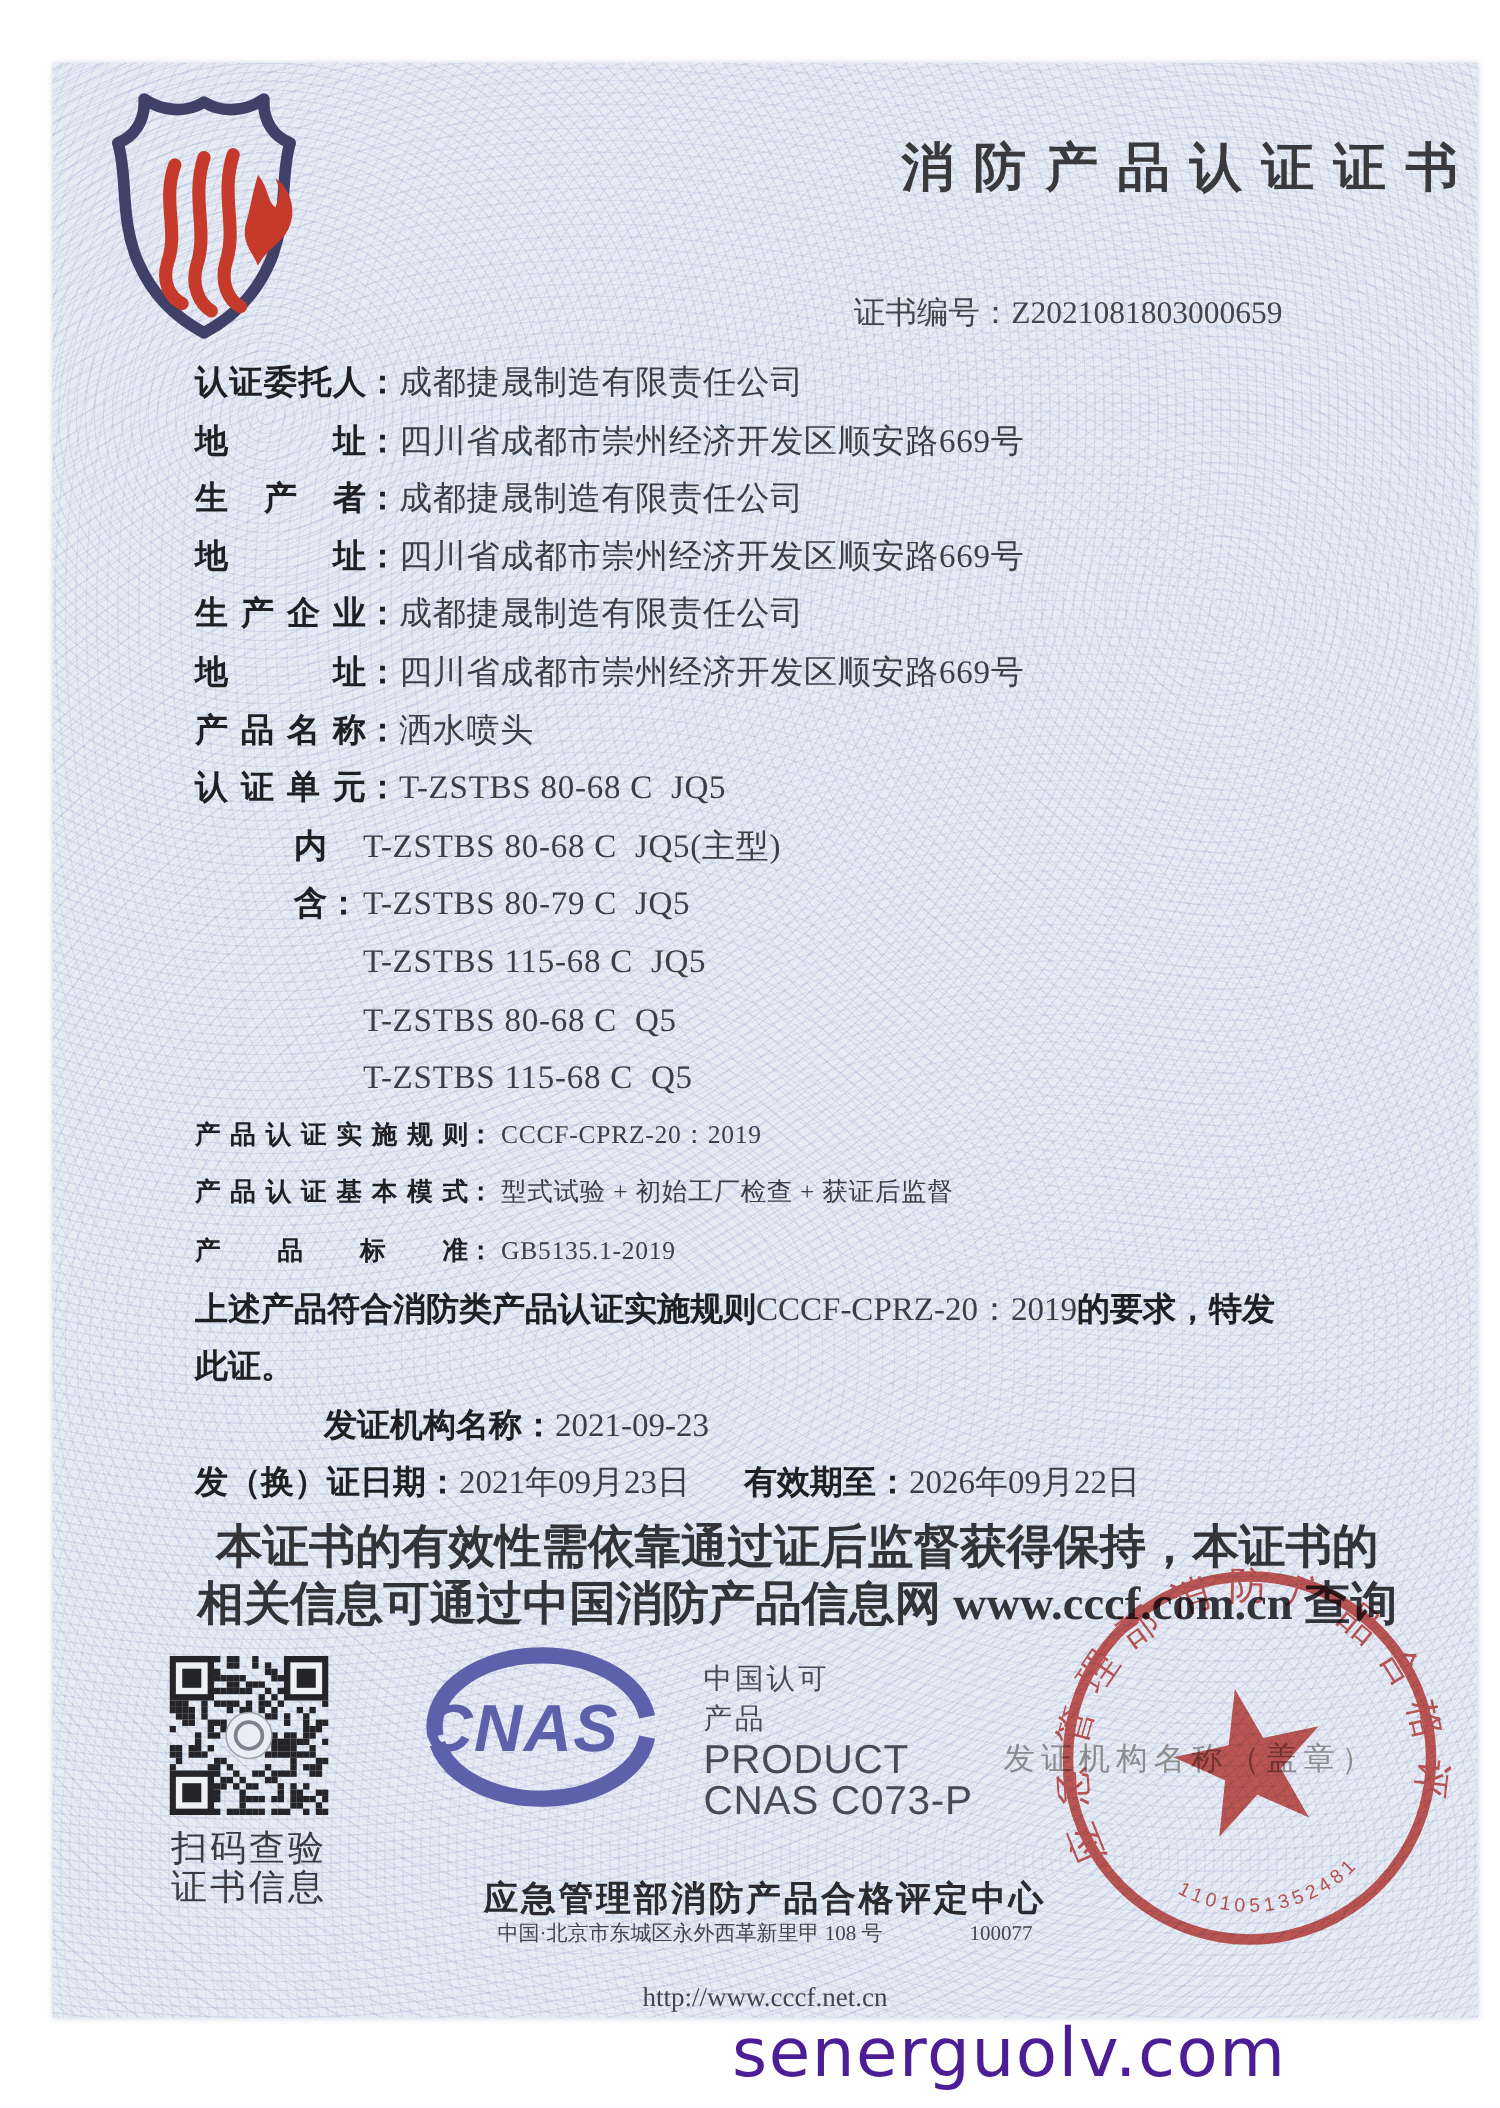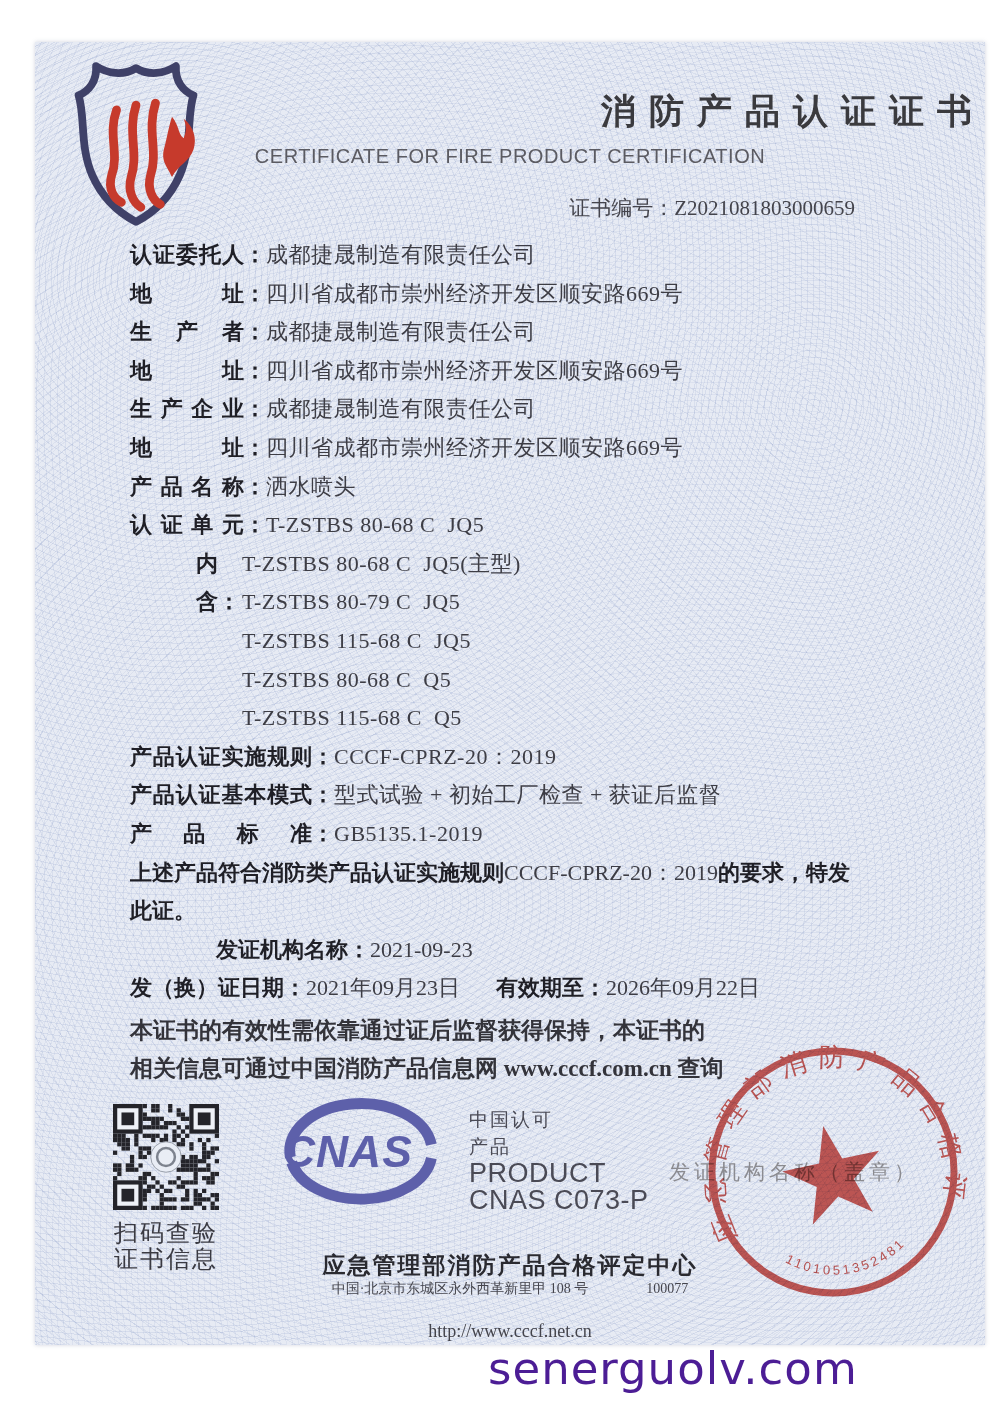--- a/index.html
+++ b/index.html
@@ -41,35 +41,35 @@
   .fvalue{
     font-family:"Liberation Serif","DejaVu Serif",serif;color:#3d3d45;
     white-space:pre-wrap;letter-spacing:.5px;text-align:right;
   }
   .contains-row{display:flex;font-size:22px;line-height:38.6px}
   .clabel{display:inline-block;width:112px;padding-left:66px;box-sizing:border-box;font-weight:700;color:#1f1f26}
   .clist div{
     font-family:"Liberation Serif","DejaVu Serif",serif;color:#3d3d45;
     white-space:pre-wrap;letter-spacing:.5px;
   }
-  .rrow{display:flex;line-height:38.6px;font-size:22px}
+  .rrow{display:flex;line-height:38.6px;font-size:17px}
   .rlabel{
     display:inline-block;width:182px;font-weight:700;color:#1f1f26;
     text-align:justify;text-align-last:justify;
   }
   .statement{line-height:38.6px;font-size:22px}
   .st-zh{font-weight:700;color:#1f1f26}
   .st-code{font-family:"Liberation Serif","DejaVu Serif",serif;color:#3d3d45}
   .first-issue{padding-left:86px;line-height:38.6px;font-size:22px}
   .issue-row{line-height:38.6px;font-size:22px}
   .dlabel{font-weight:700;color:#1f1f26}
   .dval{font-family:"Liberation Serif","DejaVu Serif",serif;color:#3d3d45}
   .gap36{display:inline-block;width:36px}
   .notice{
-    margin-top:4px;font-size:23px;line-height:38.6px;
+    margin-top:4px;text-align:center;font-size:31px;line-height:38.6px;
     font-family:"Liberation Serif","DejaVu Serif",serif;color:#33333a;font-weight:600;
   }
   .qr-block{position:absolute;left:70px;top:1062px;width:122px;text-align:center}
   .qr-block svg{display:block;margin:0 auto;background:transparent}
   .qr-cap{margin-top:10px;font-size:24px;line-height:26px;letter-spacing:2px;color:#3a3a42}
   .cnas-logo{position:absolute;left:245px;top:1048px;width:158px;height:124px}
   .cnas-text{position:absolute;left:434px;top:1064px;color:#4a4a55}
   .cnas-text .t1,.cnas-text .t2{font-size:19px;line-height:27px;letter-spacing:2px}
   .cnas-text .t3,.cnas-text .t4{font-size:27px;line-height:27px;letter-spacing:.5px}
   .stamp-behind{
@@ -98,21 +98,20 @@
     <path d="M75 12 C 88 20 104 18 116 10 C 115 26 124 36 134 40 C 127 62 133 92 120 122 C 109 147 92 161 75 170 C 58 161 41 147 30 122 C 17 92 23 62 16 40 C 26 36 35 26 34 10 C 46 18 62 20 75 12 Z" fill="none" stroke-width="8" stroke-linejoin="round" stroke="#3f4168"></path>
     <g fill="none" stroke-linecap="round" stroke-width="9" stroke="#c63a2c">
       <path d="M55 55 C 46 80 58 100 50 122 C 46 136 52 146 60 150"></path>
       <path d="M75 50 C 66 78 78 100 70 124 C 66 138 72 150 80 155"></path>
       <path d="M95 48 C 86 76 98 98 90 122 C 86 136 92 148 100 152"></path>
     </g>
     <path d="M112 62 C 120 72 118 80 124 84 C 128 74 126 70 124 64 C 134 72 138 84 134 96 C 130 108 118 112 112 124 C 108 114 100 108 104 94 C 107 84 108 74 112 62 Z" fill="#c63a2c"></path>
   </svg>
 
   <div class="title">消防产品认证证书</div>
-  <div class="subtitle">CERTIFICATE FOR FIRE PRODUCT CERTIFICATION</div>
   <div class="certno"><span>证书编号：</span><span>Z2021081803000659</span></div>
 
   <div class="main">
 
     <div class="frow">
       <span class="flabel">认证委托人</span>
         <span class="fcolon">：</span>
       <span class="fvalue">成都捷晟制造有限责任公司</span>
     </div>
     <div class="frow">

